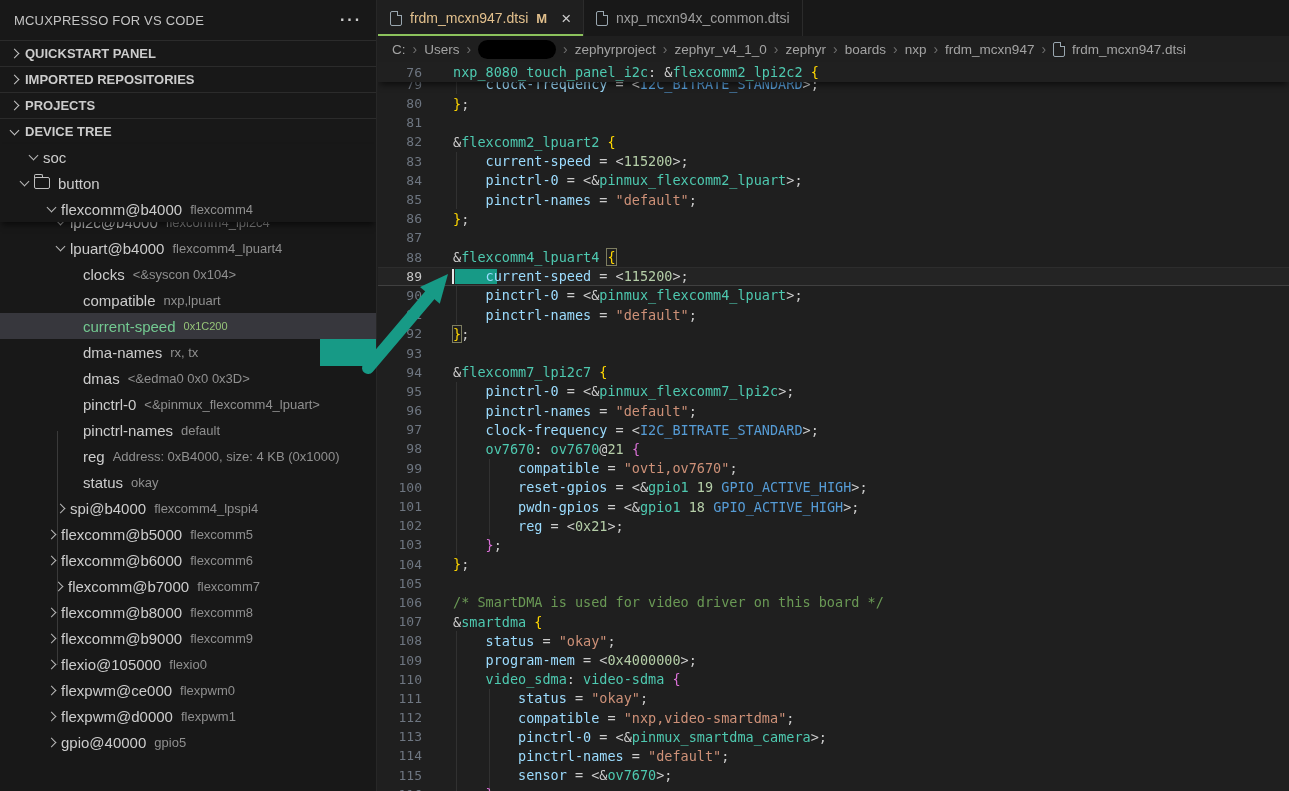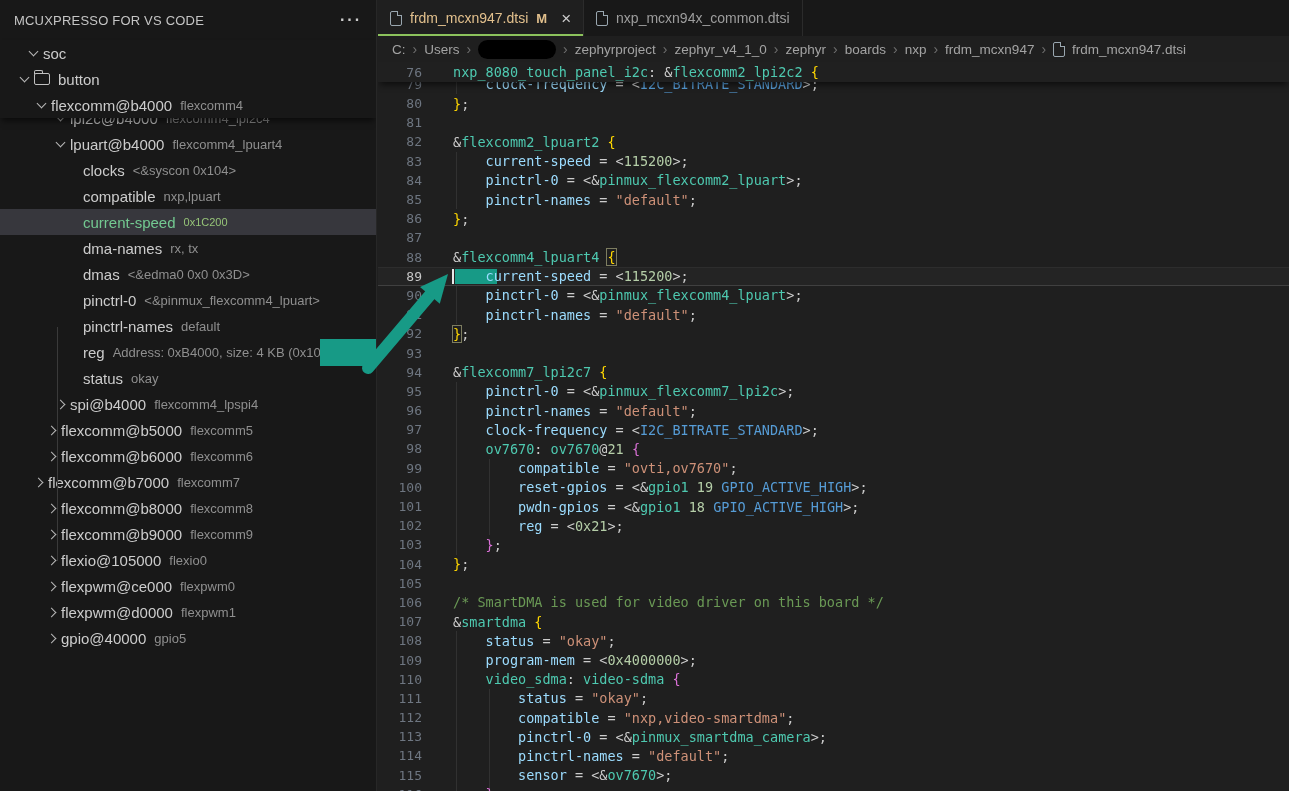--- a/index.html
+++ b/index.html
@@ -90,36 +90,54 @@
   #anno-arrow { position:absolute; left:330px; top:240px; width:170px; height:150px; z-index:50; pointer-events:none; }
 </style>
 </head>
 <body>
 
 <div id="sidebar">
   <div class="sb-title">
     <span class="ttl">MCUXPRESSO FOR VS CODE</span>
     <span class="more">···</span>
   </div>
+  <div id="sections-mount">
+      <div class="section">
+        <span class="chev right"></span>
+        <span>QUICKSTART PANEL</span>
+      </div>
+      <div class="section">
+        <span class="chev right"></span>
+        <span>IMPORTED REPOSITORIES</span>
+      </div>
+      <div class="section">
+        <span class="chev right"></span>
+        <span>PROJECTS</span>
+      </div>
+      <div class="section">
+        <span class="chev down"></span>
+        <span>DEVICE TREE</span>
+      </div>
+    </div>
   <div class="tree">
     <div class="sticky-tree" id="tree-sticky-mount">
         <div class="trow" style="padding-left: 21px;">
           <span class="chevbox">
             <span class="chev down"></span>
           </span>
           <span class="lbl">soc</span>
         </div>
         <div class="trow" style="padding-left: 12px;">
           <span class="chevbox">
             <span class="chev down"></span>
           </span>
           <span class="foldericon"></span>
           <span class="lbl">button</span>
         </div>
-        <div class="trow" style="padding-left: 29px;">
+        <div class="trow" style="padding-left: 39px;">
           <span class="chevbox">
             <span class="chev down"></span>
           </span>
           <span class="lbl">flexcomm@b4000</span>
           <span class="desc">flexcomm4</span>
         </div>
       </div>
     <div class="clipped-tree" id="tree-clip-mount">
         <div class="trow" style="padding-left: 48px;">
           <span class="chevbox">
@@ -196,21 +214,21 @@
           <span class="lbl">flexcomm@b5000</span>
           <span class="desc">flexcomm5</span>
         </div>
         <div class="trow" style="padding-left: 39px;">
           <span class="chevbox">
             <span class="chev right"></span>
           </span>
           <span class="lbl">flexcomm@b6000</span>
           <span class="desc">flexcomm6</span>
         </div>
-        <div class="trow" style="padding-left: 26px;">
+        <div class="trow" style="padding-left: 46px;">
           <span class="chevbox">
             <span class="chev right"></span>
           </span>
           <span class="lbl">flexcomm@b7000</span>
           <span class="desc">flexcomm7</span>
         </div>
         <div class="trow" style="padding-left: 39px;">
           <span class="chevbox">
             <span class="chev right"></span>
           </span>

